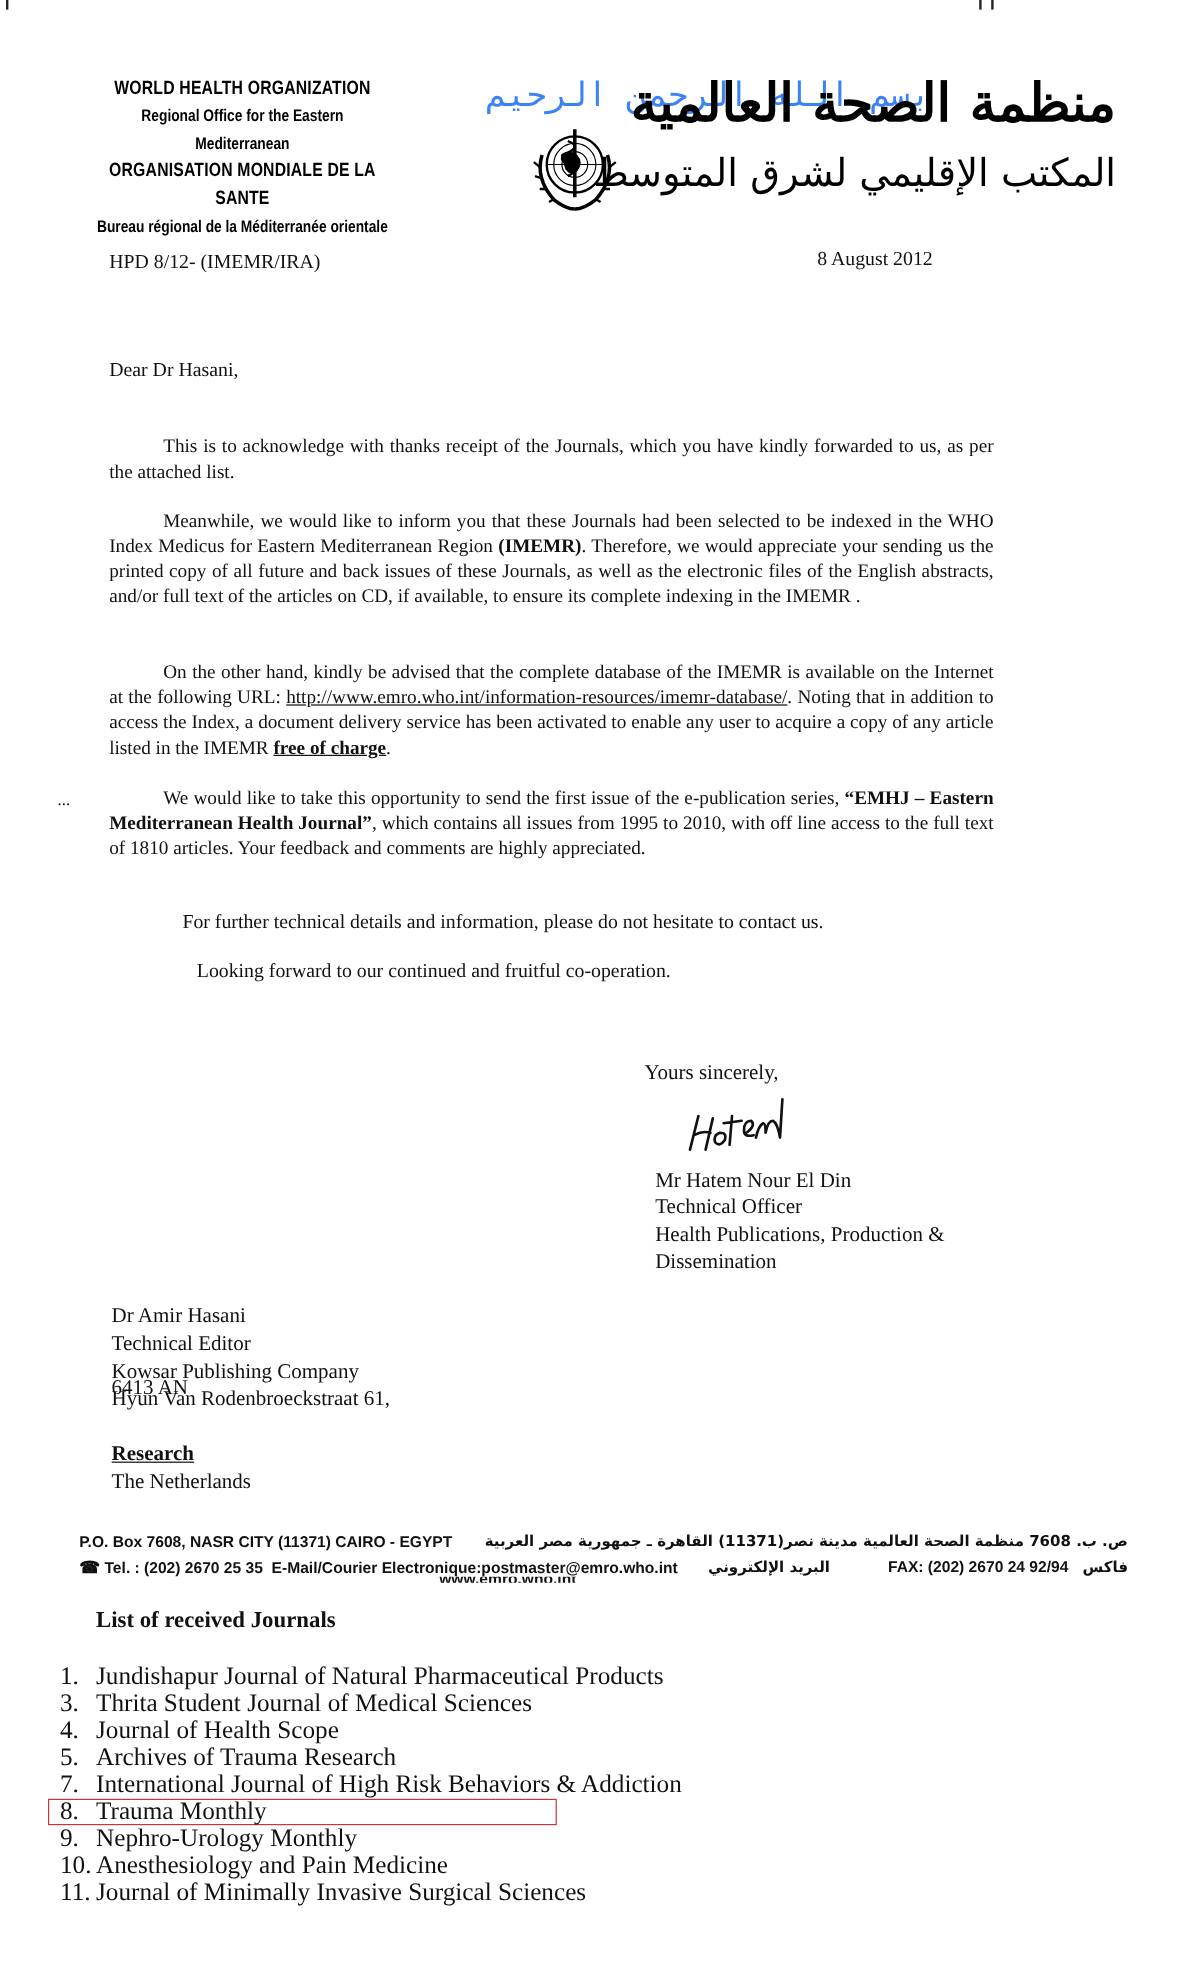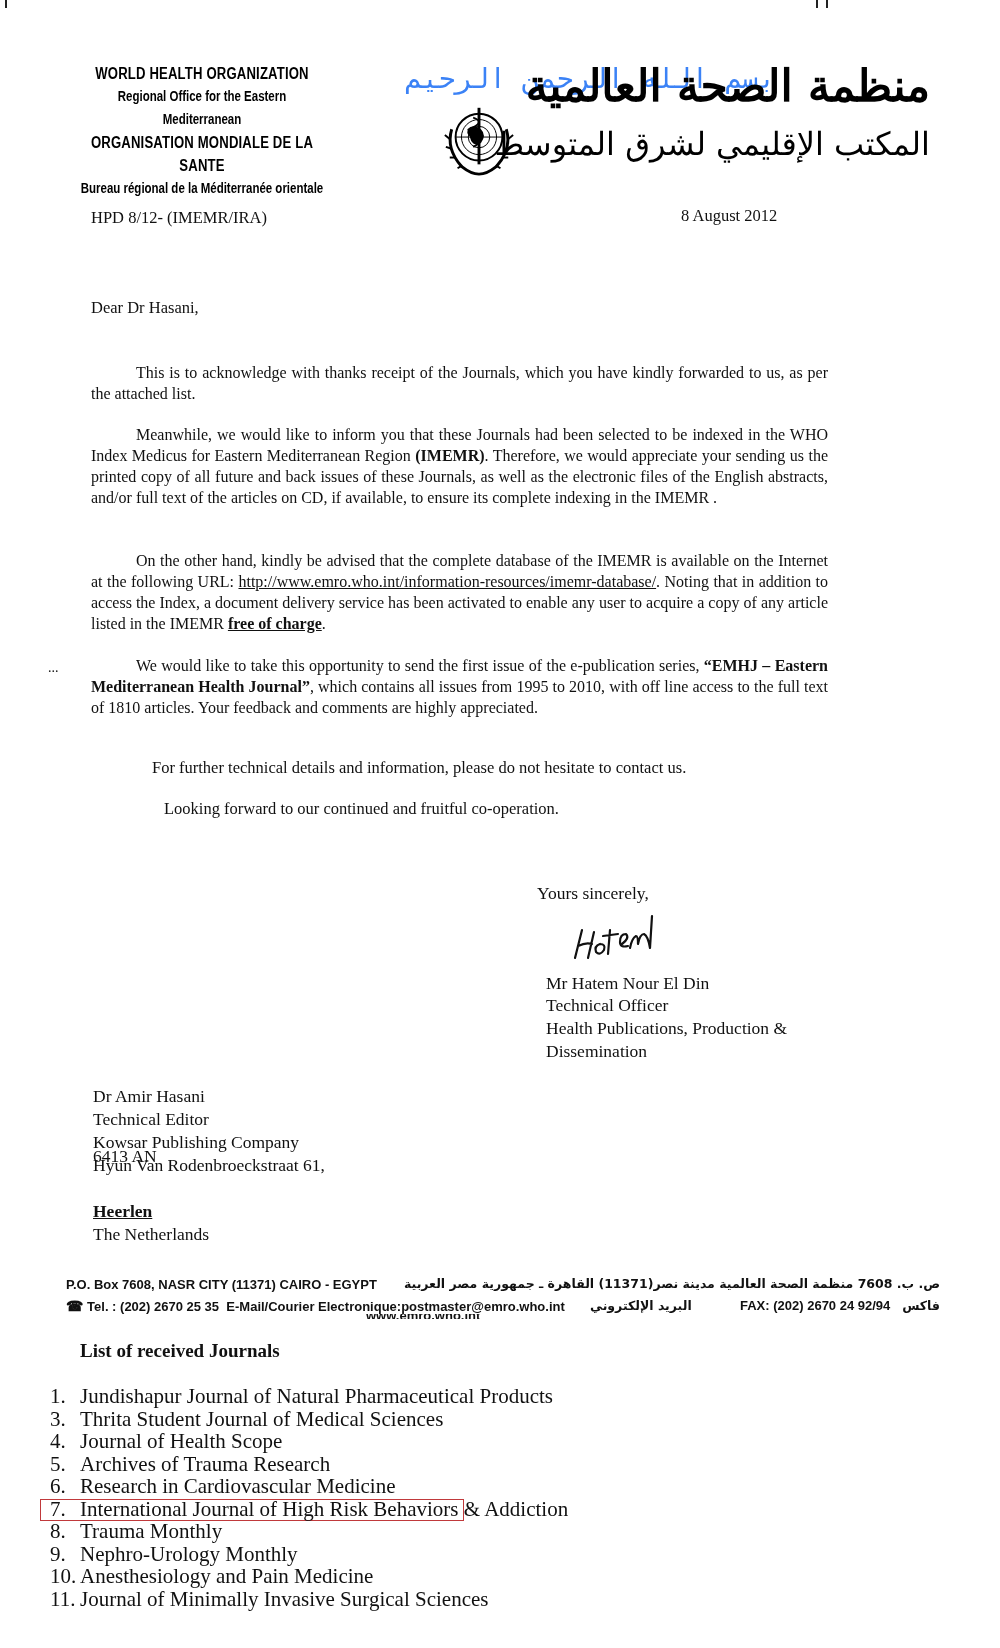--- a/index.html
+++ b/index.html
@@ -104,21 +104,21 @@
 <div class="abs sigline" style="left:546px;top:972px;">Mr Hatem Nour El Din</div>
 <div class="abs sigline" style="left:546px;top:994px;">Technical Officer</div>
 <div class="abs sigline" style="left:546px;top:1017px;">Health Publications, Production &amp;</div>
 <div class="abs sigline" style="left:546px;top:1040px;">Dissemination</div>
 
 <div class="abs sigline" style="left:93px;top:1085px;">Dr Amir Hasani</div>
 <div class="abs sigline" style="left:93px;top:1108px;">Technical Editor</div>
 <div class="abs sigline" style="left:93px;top:1131px;">Kowsar Publishing Company</div>
 <div class="abs sigline" style="left:93px;top:1154px;">Hyun Van Rodenbroeckstraat 61,</div>
 <div class="abs sigline" style="left:93px;top:1145px;">6413 AN</div>
-<div class="abs sigline b u" style="left:93px;top:1200px;">Heerlen</div>
+<div class="abs sigline b u" style="left:93px;top:1200px;">Research</div>
 <div class="abs sigline" style="left:93px;top:1223px;">The Netherlands</div>
 
 <div class="footer" style="left:52px;top:1277px;">P.O. Box 7608, NASR CITY (11371) CAIRO - EGYPT</div>
 <div class="footer-ar" style="right:60px;top:1276px;">ص. ب. 7608 منظمة الصحة العالمية مدينة نصر(11371) القاهرة ـ جمهورية مصر العربية</div>
 
 <div class="footer" style="left:52px;top:1298px;">
   <span style="font-size:14px;">☎</span>
   <span>Tel. : (202) 2670 25 35</span>&nbsp;
   <span>E-Mail/Courier Electronique:</span><span>postmaster@emro.who.int</span>
 </div>
@@ -127,19 +127,18 @@
 <div class="footer-ar" style="right:60px;top:1298px;">فاكس</div>
 <div class="footer" style="left:352px;top:1314px;height:5px;overflow:hidden;font-size:13px;line-height:4px;">www.emro.who.int</div>
 
 <div class="list-title">List of received Journals</div>
 <div class="highlight"></div>
 <div class="jlist">
   <div class="jitem"><span class="num">1.</span><span>Jundishapur Journal of Natural Pharmaceutical Products</span></div>
   <div class="jitem"><span class="num">3.</span><span>Thrita Student Journal of Medical Sciences</span></div>
   <div class="jitem"><span class="num">4.</span><span>Journal of Health Scope</span></div>
   <div class="jitem"><span class="num">5.</span><span>Archives of Trauma Research</span></div>
-  <div class="jitem"><span class="num">6.</span><span>Research in Cardiovascular Medicine</span></div>
   <div class="jitem"><span class="num">7.</span><span>International Journal of High Risk Behaviors &amp; Addiction</span></div>
   <div class="jitem"><span class="num">8.</span><span>Trauma Monthly</span></div>
   <div class="jitem"><span class="num">9.</span><span>Nephro-Urology Monthly</span></div>
   <div class="jitem"><span class="num">10.</span><span>Anesthesiology and Pain Medicine</span></div>
   <div class="jitem"><span class="num">11.</span><span>Journal of Minimally Invasive Surgical Sciences</span></div>
 </div>
 
 </body></html>

